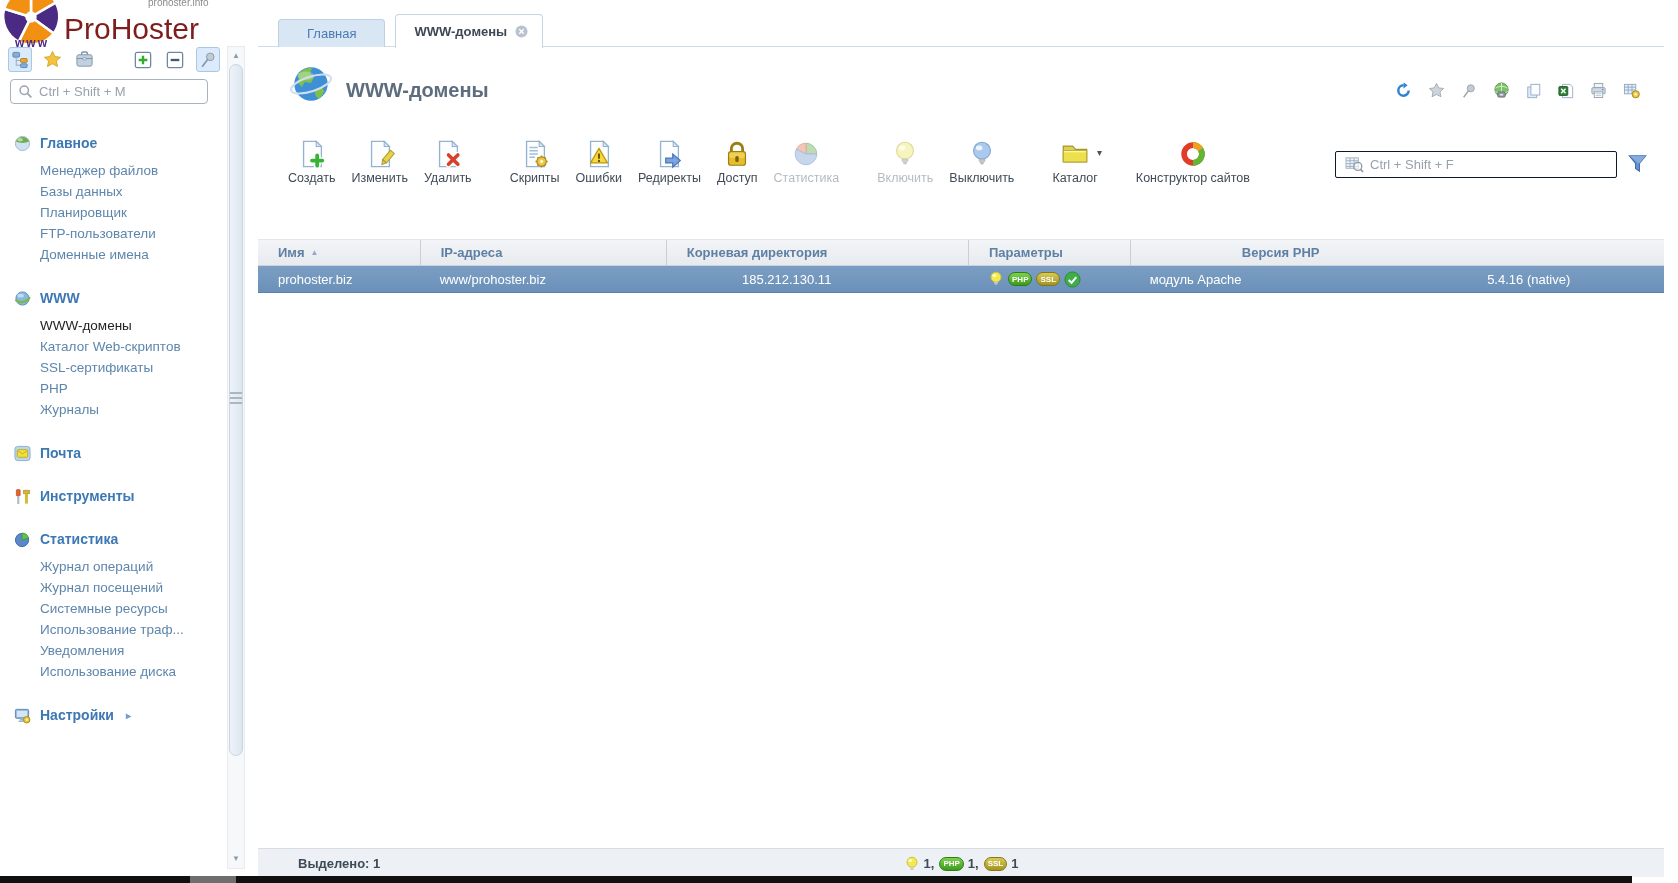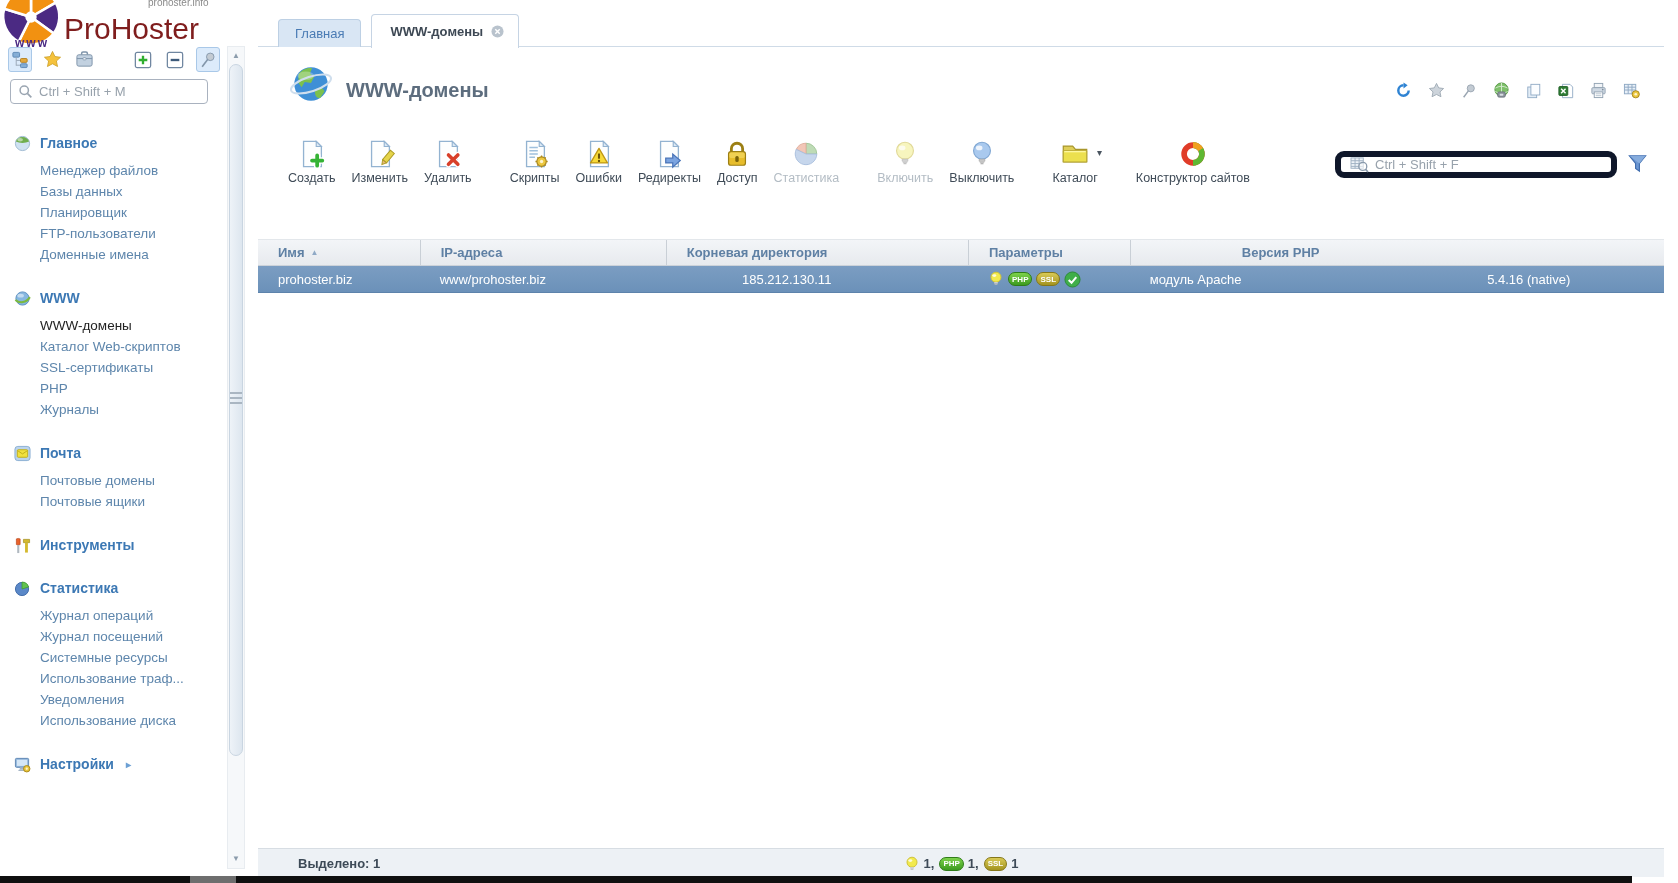--- a/index.html
+++ b/index.html
@@ -39,42 +39,42 @@
   .sb-thumb { position:absolute; left:1px; top:17px; width:14px; height:692px; border:1px solid #c9d5e1;
     border-radius:7px; background:linear-gradient(90deg,#eef3f8,#dde6ef); cursor:pointer; }
   .grip { position:absolute; left:230px; top:386px; width:12px; height:24px; display:flex; flex-direction:column;
     gap:3px; justify-content:center; z-index:5; cursor:col-resize; }
   .grip i { display:block; height:2px; background:#aab6c2; }
 
   
   .main { position:absolute; left:258px; top:0; width:1406px; height:877px; background:#fff; }
   .hline { position:absolute; left:0; top:46px; width:100%; border-top:1px solid #cfdbe7; z-index:1; }
   .tabbar { position:absolute; left:20px; top:13px; height:34px; display:flex; gap:10px; align-items:flex-end; z-index:2; }
-  .tab { display:flex; align-items:center; gap:8px; height:28px; padding:0 16px; background:#d9e6f4;
+  .tab { display:flex; align-items:center; gap:8px; height:28px; padding:0 28px; background:#d9e6f4;
     border:1px solid #bdd0e4; border-bottom:none; border-radius:4px 4px 0 0; font-size:13px; color:#4a7bb4; cursor:pointer; }
   .tab.active { height:34px; margin-bottom:-1px; background:#fff; border-color:#c6d4e4; color:#3d4854;
     font-weight:bold; z-index:3; padding:0 14px 0 18px; }
   .tab-close { display:flex; cursor:pointer; }
 
   .page-icon { position:absolute; left:30px; top:60px; }
   .page-title { position:absolute; left:88px; top:79px; font-size:20px; font-weight:bold; color:#5d6d7e; }
   .head-actions { position:absolute; right:24px; top:82px; display:flex; gap:16px; align-items:center; }
   .haction { display:flex; cursor:pointer; }
 
   .toolbar { position:absolute; left:22px; top:136px; display:flex; align-items:flex-start; }
   .tbtn { display:flex; flex-direction:column; align-items:center; padding:0 8px; cursor:pointer; }
   .tbtn.gap { margin-left:22px; }
   .ticon { height:33px; position:relative; display:flex; align-items:flex-end; justify-content:center; }
   .caret { position:absolute; right:-12px; top:11px; font-style:normal; font-size:10px; color:#4a5560; }
   .tlabel { font-size:12.5px; color:#3f4b57; margin-top:2px; white-space:nowrap; }
   .tbtn.disabled .tlabel { color:#b3bcc4; }
   .tbtn.disabled .ticon { opacity:.8; }
 
-  .filterbox { position:absolute; right:47px; top:151px; width:282px; height:27px; border:6px solid #0f172a;
-    border-radius:9px; background:#fff; display:flex; align-items:center; padding:0 9px; gap:6px; }
+  .filterbox { position:absolute; right:47px; top:151px; width:282px; height:27px; border:1px solid #0f172a;
+    border-radius:2px; background:#fff; display:flex; align-items:center; padding:0 9px; gap:6px; }
   .filterbox input { border:none; outline:none; width:100%; font-size:13px; color:#444;
     font-family:"Liberation Sans", sans-serif; background:transparent; }
   .filterbox input::placeholder { color:#98a2ac; }
   .funnel { position:absolute; right:16px; top:153px; cursor:pointer; }
 
   .table { position:absolute; left:0; top:200px; width:100%;margin-top:39px; }
   .thead { display:flex; height:27px; background:linear-gradient(#f3f5f8,#e7eaee);
     border-top:1px solid #e3e7eb; border-bottom:1px solid #ccd2d9; }
   .th { flex:none; display:flex; align-items:center; gap:6px; padding-left:20px; font-weight:bold;
     font-size:13px; color:#5f80a4; border-left:1px solid #c9cfd6; cursor:pointer; overflow:hidden; white-space:nowrap; }
@@ -216,24 +216,20 @@
         <div class="menu-section">
           <div class="sec-head">
             <span class="icn">
               <svg viewBox="0 0 18 18" width="17" height="17">
                 <rect x="1" y="1.5" width="16" height="15" rx="3" fill="#bcd4ec" stroke="#89aed2"></rect>
                 <rect x="3.5" y="5" width="11" height="8" rx="1" fill="#f1e13e" stroke="#bfae1a"></rect>
                 <path d="M3.5 5.8l5.5 3.6 5.5-3.6" stroke="#bfae1a" fill="none"></path>
               </svg>
             </span>
             <span>Почта</span>
-          </div>
-          <div class="sec-items">
-            <div class="menu-item">Почтовые домены</div>
-            <div class="menu-item">Почтовые ящики</div>
           </div>
         </div>
         <div class="menu-section">
           <div class="sec-head">
             <span class="icn">
               <svg viewBox="0 0 18 18" width="17" height="17">
                 <path d="M4.5 1.5l2 .5v6l-2 .5-2-.5v-6z" fill="#e8622a" stroke="#b8441a" stroke-width=".7"></path>
                 <path d="M4.5 8.5V17" stroke="#b0b8c0" stroke-width="2.2"></path>
                 <path d="M10 2.5h6.5v3.5H10z" fill="#d4b92e" stroke="#a08a1a" stroke-width=".7"></path>
                 <path d="M13.2 6v10.5" stroke="#d4b92e" stroke-width="3"></path>

